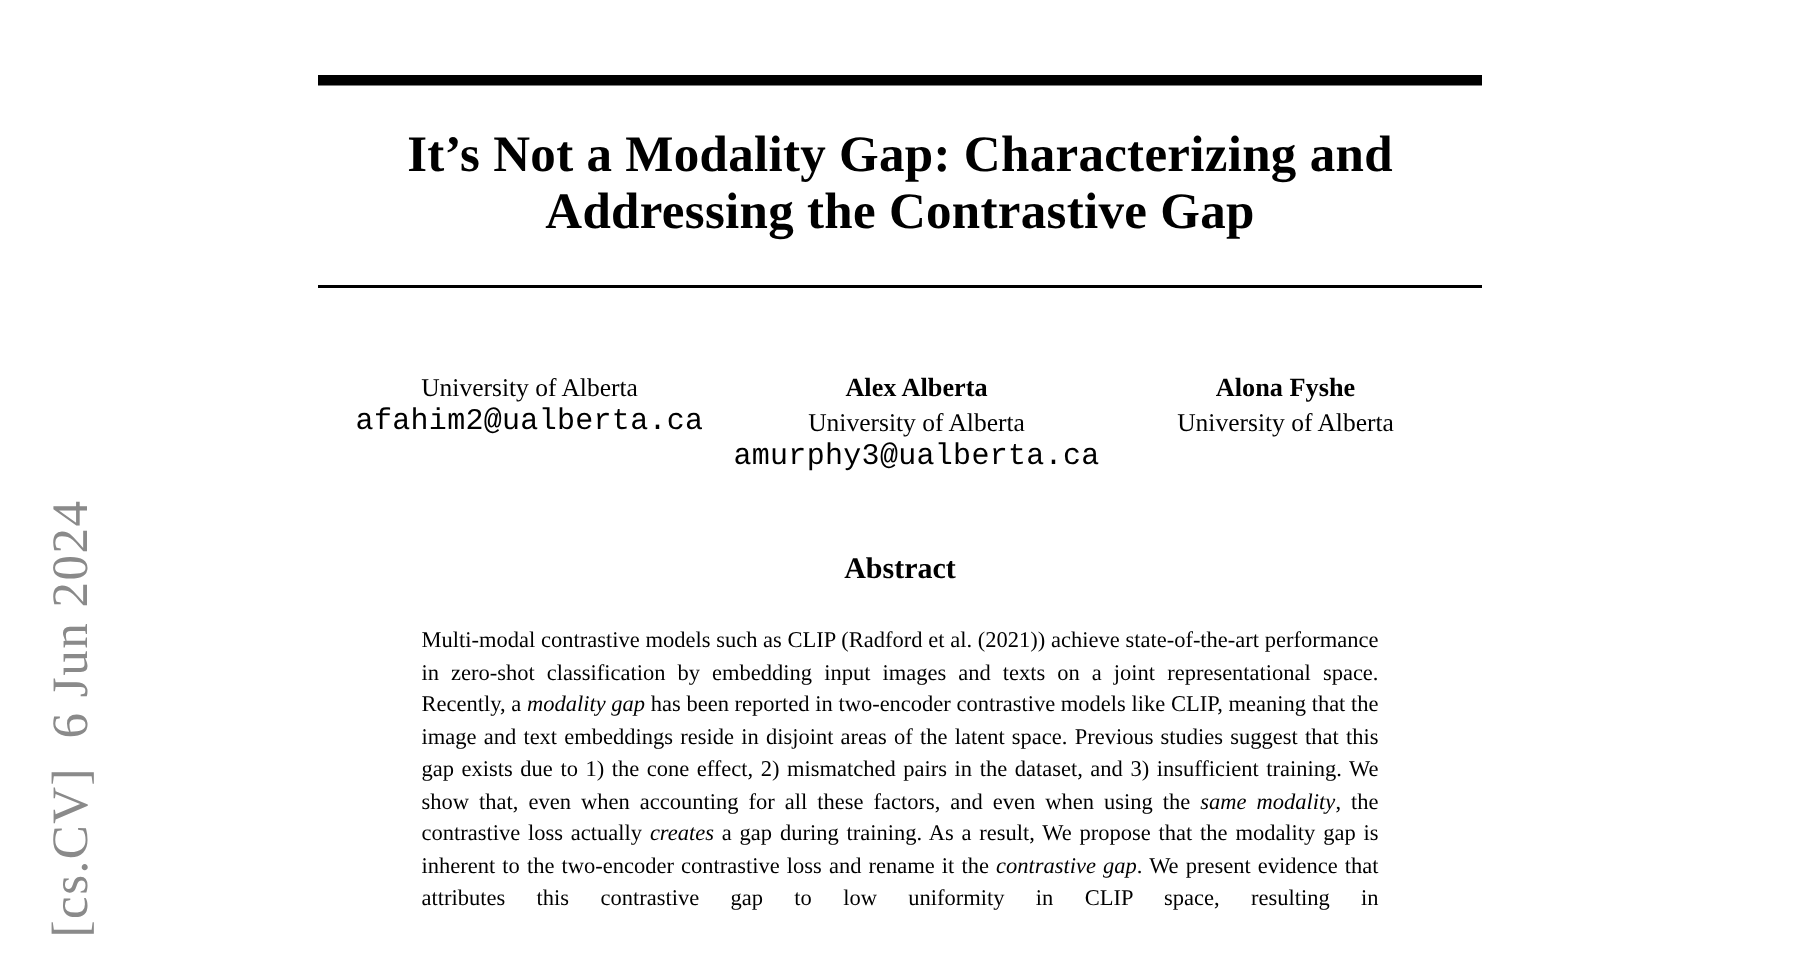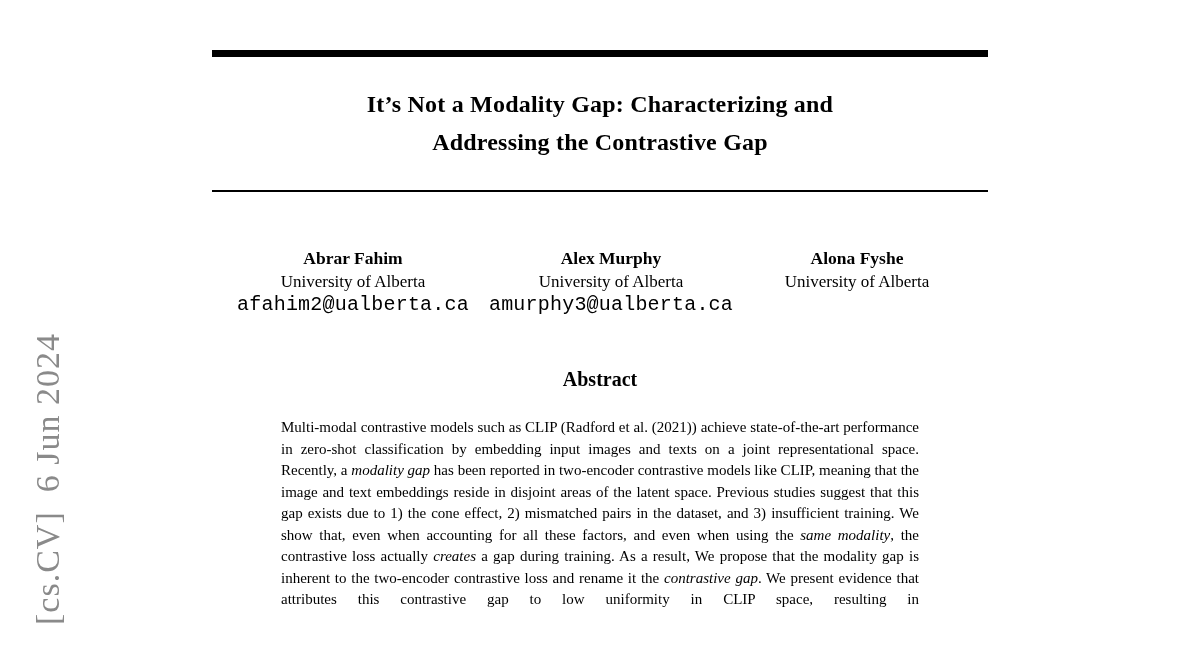--- a/index.html
+++ b/index.html
@@ -37,21 +37,21 @@
     background: #000000;
   }
 
   
   .title {
     position: absolute;
     left: 212px; top: 85px;
     width: 776px;
     margin: 0;
     text-align: center;
-    font-size: 24px;
+    font-size: 34px;
     line-height: 38px;
     font-weight: bold;
     letter-spacing: 0.2px;
   }
   .title span { display: block; }
 
   
   .author {
     position: absolute;
     top: 247px;
@@ -101,27 +101,26 @@
   <div class="rule-thick"></div>
 
   <h1 class="title">
     <span>It’s Not a Modality Gap: Characterizing and</span>
     <span>Addressing the Contrastive Gap</span>
   </h1>
 
   <div class="rule-thin"></div>
 
   <div class="author author-1">
-    <div class="name">Abrar Fahim</div>
     <div class="affil">University of Alberta</div>
     <div class="email">afahim2@ualberta.ca</div>
   </div>
 
   <div class="author author-2">
-    <div class="name">Alex Murphy</div>
+    <div class="name">Alex Alberta</div>
     <div class="affil">University of Alberta</div>
     <div class="email">amurphy3@ualberta.ca</div>
   </div>
 
   <div class="author author-3">
     <div class="name">Alona Fyshe</div>
     <div class="affil">University of Alberta</div>
   </div>
 
   <h2 class="abstract-heading">Abstract</h2>

